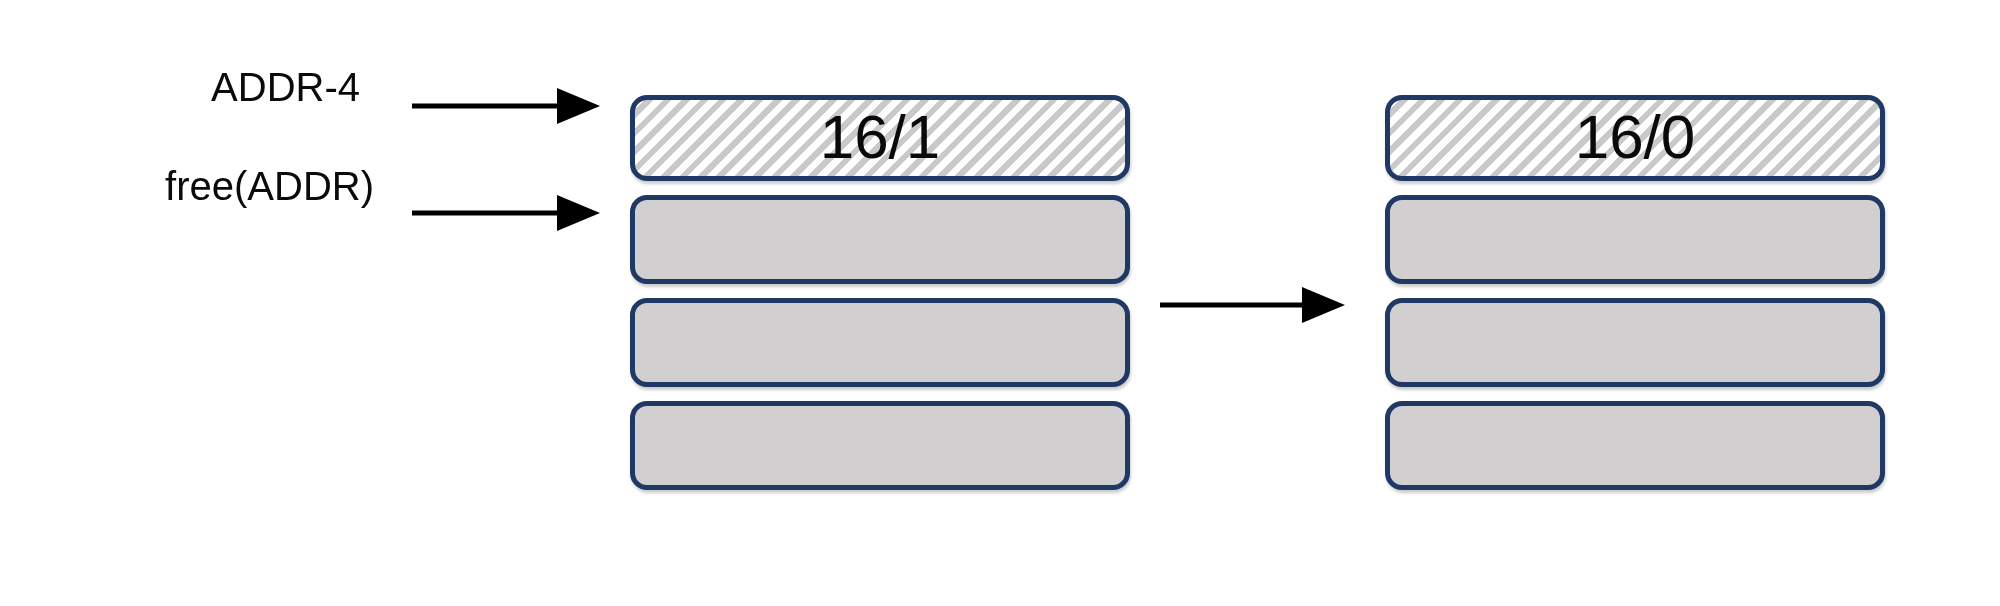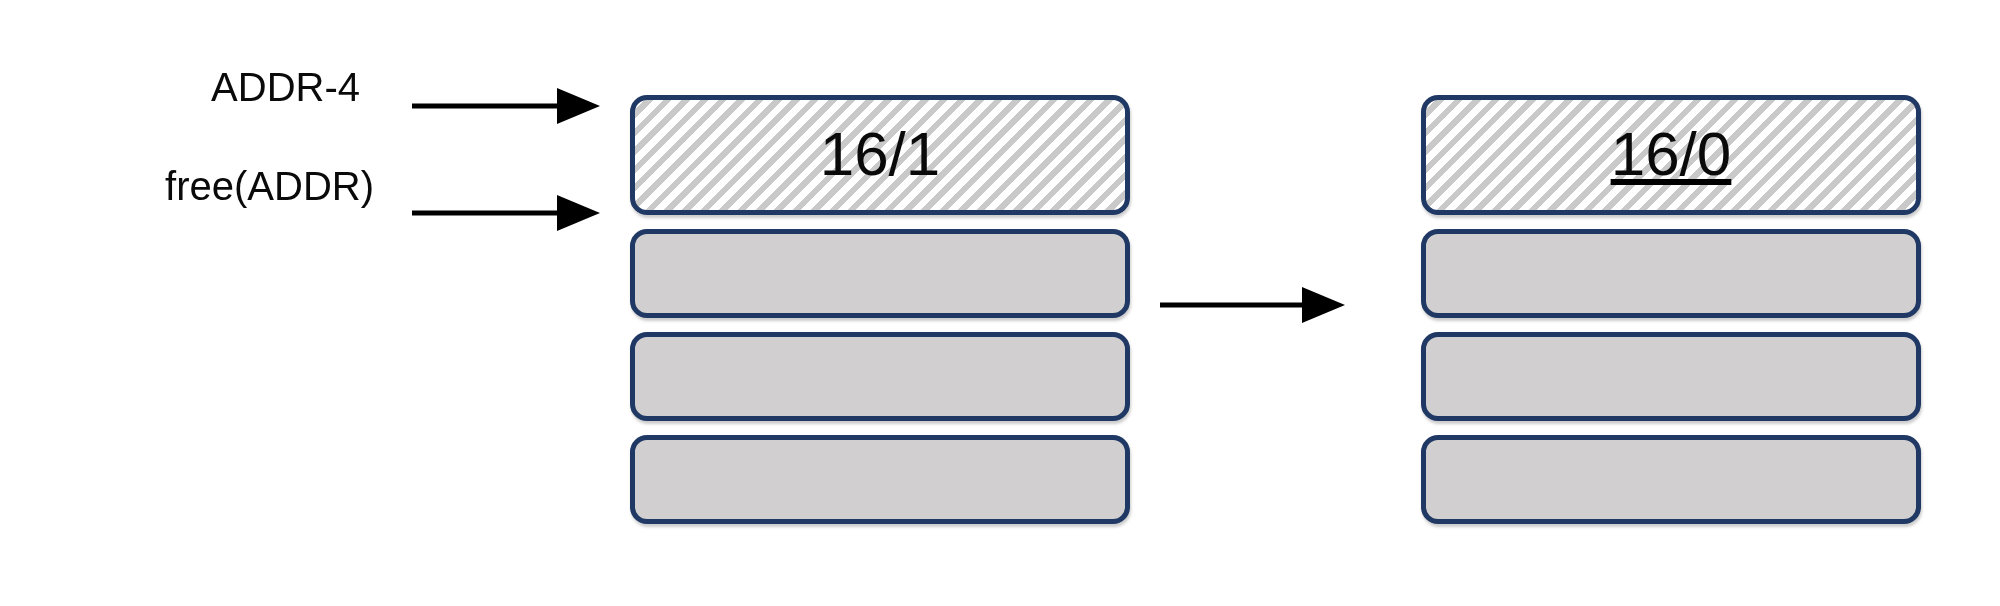--- a/index.html
+++ b/index.html
@@ -41,32 +41,32 @@
   #arrow-link  { left: 1158px; top: 283px; }
   .stack {
     position: absolute;
     top: 95px;
     width: 500px;
     display: flex;
     flex-direction: column;
     gap: 14px;
   }
   #stack-left  { left: 630px; }
-  #stack-right { left: 1421px; text-decoration: underline; }
+  #stack-right { left: 1385px; }
   .block {
     box-sizing: border-box;
     width: 100%;
     height: 89px;
     border: 5px solid #1F3864;
     border-radius: 17px;
     background: #D1CFCF;
     box-shadow: 1px 3px 3px rgba(110,110,110,0.35);
   }
   .block.hatched {
-    height: 120px;
+    height: 86px;
     background: repeating-linear-gradient(
       135deg,
       #ffffff 0px, #ffffff 7px,
       #c9c9c9 7px, #c9c9c9 13px
     );
     display: flex;
     align-items: center;
     justify-content: center;
   }
   .block-label {

